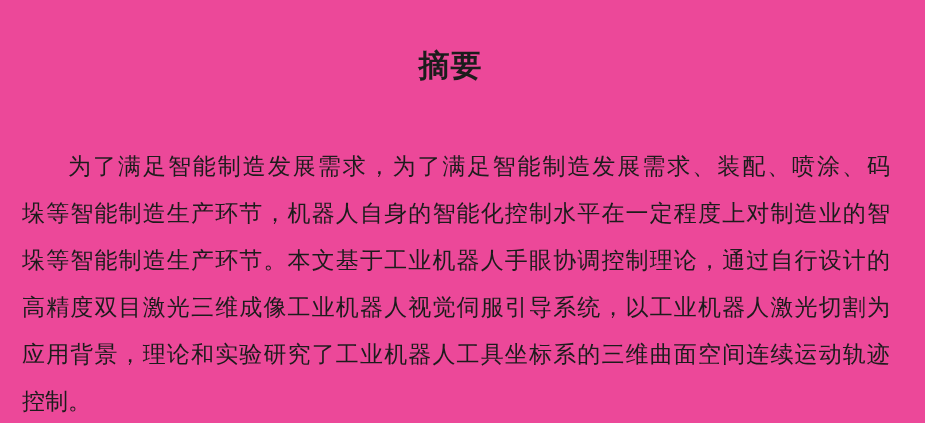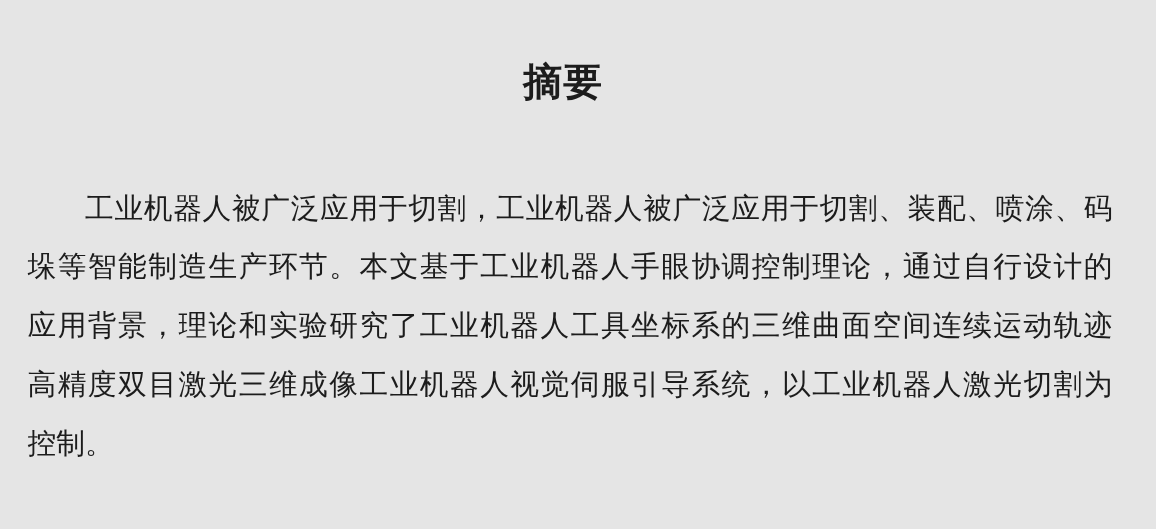--- a/index.html
+++ b/index.html
@@ -11,21 +11,21 @@
     width: 925px;
     height: 423px;
     font-family: "Liberation Serif", "DejaVu Serif", serif;
     color: #1c1c1c;
     overflow: hidden;
   }
   .page {
     position: relative;
     width: 925px;
     height: 423px;
-    background: #e5e5e5;
+    background: #ec4899;
   }
   .doc-title {
     position: absolute;
     top: 42px;
     left: 0;
     right: 24px;
     margin: 0;
     text-align: center;
     font-size: 31px;
     line-height: 48px;
@@ -57,19 +57,20 @@
     text-align-last: left;
   }
 </style>
 </head>
 <body>
 
 <div class="page">
   <h1 class="doc-title">摘要</h1>
 
   <div class="abstract">
-    <div class="para-line first">工业机器人被广泛应用于切割，工业机器人被广泛应用于切割、装配、喷涂、码</div>
+    <div class="para-line first">为了满足智能制造发展需求，为了满足智能制造发展需求、装配、喷涂、码</div>
+    <div class="para-line">垛等智能制造生产环节，机器人自身的智能化控制水平在一定程度上对制造业的智</div>
     <div class="para-line">垛等智能制造生产环节。本文基于工业机器人手眼协调控制理论，通过自行设计的</div>
+    <div class="para-line">高精度双目激光三维成像工业机器人视觉伺服引导系统，以工业机器人激光切割为</div>
     <div class="para-line">应用背景，理论和实验研究了工业机器人工具坐标系的三维曲面空间连续运动轨迹</div>
-    <div class="para-line">高精度双目激光三维成像工业机器人视觉伺服引导系统，以工业机器人激光切割为</div>
     <div class="para-line last">控制。</div>
   </div>
 </div>
 
 </body></html>

